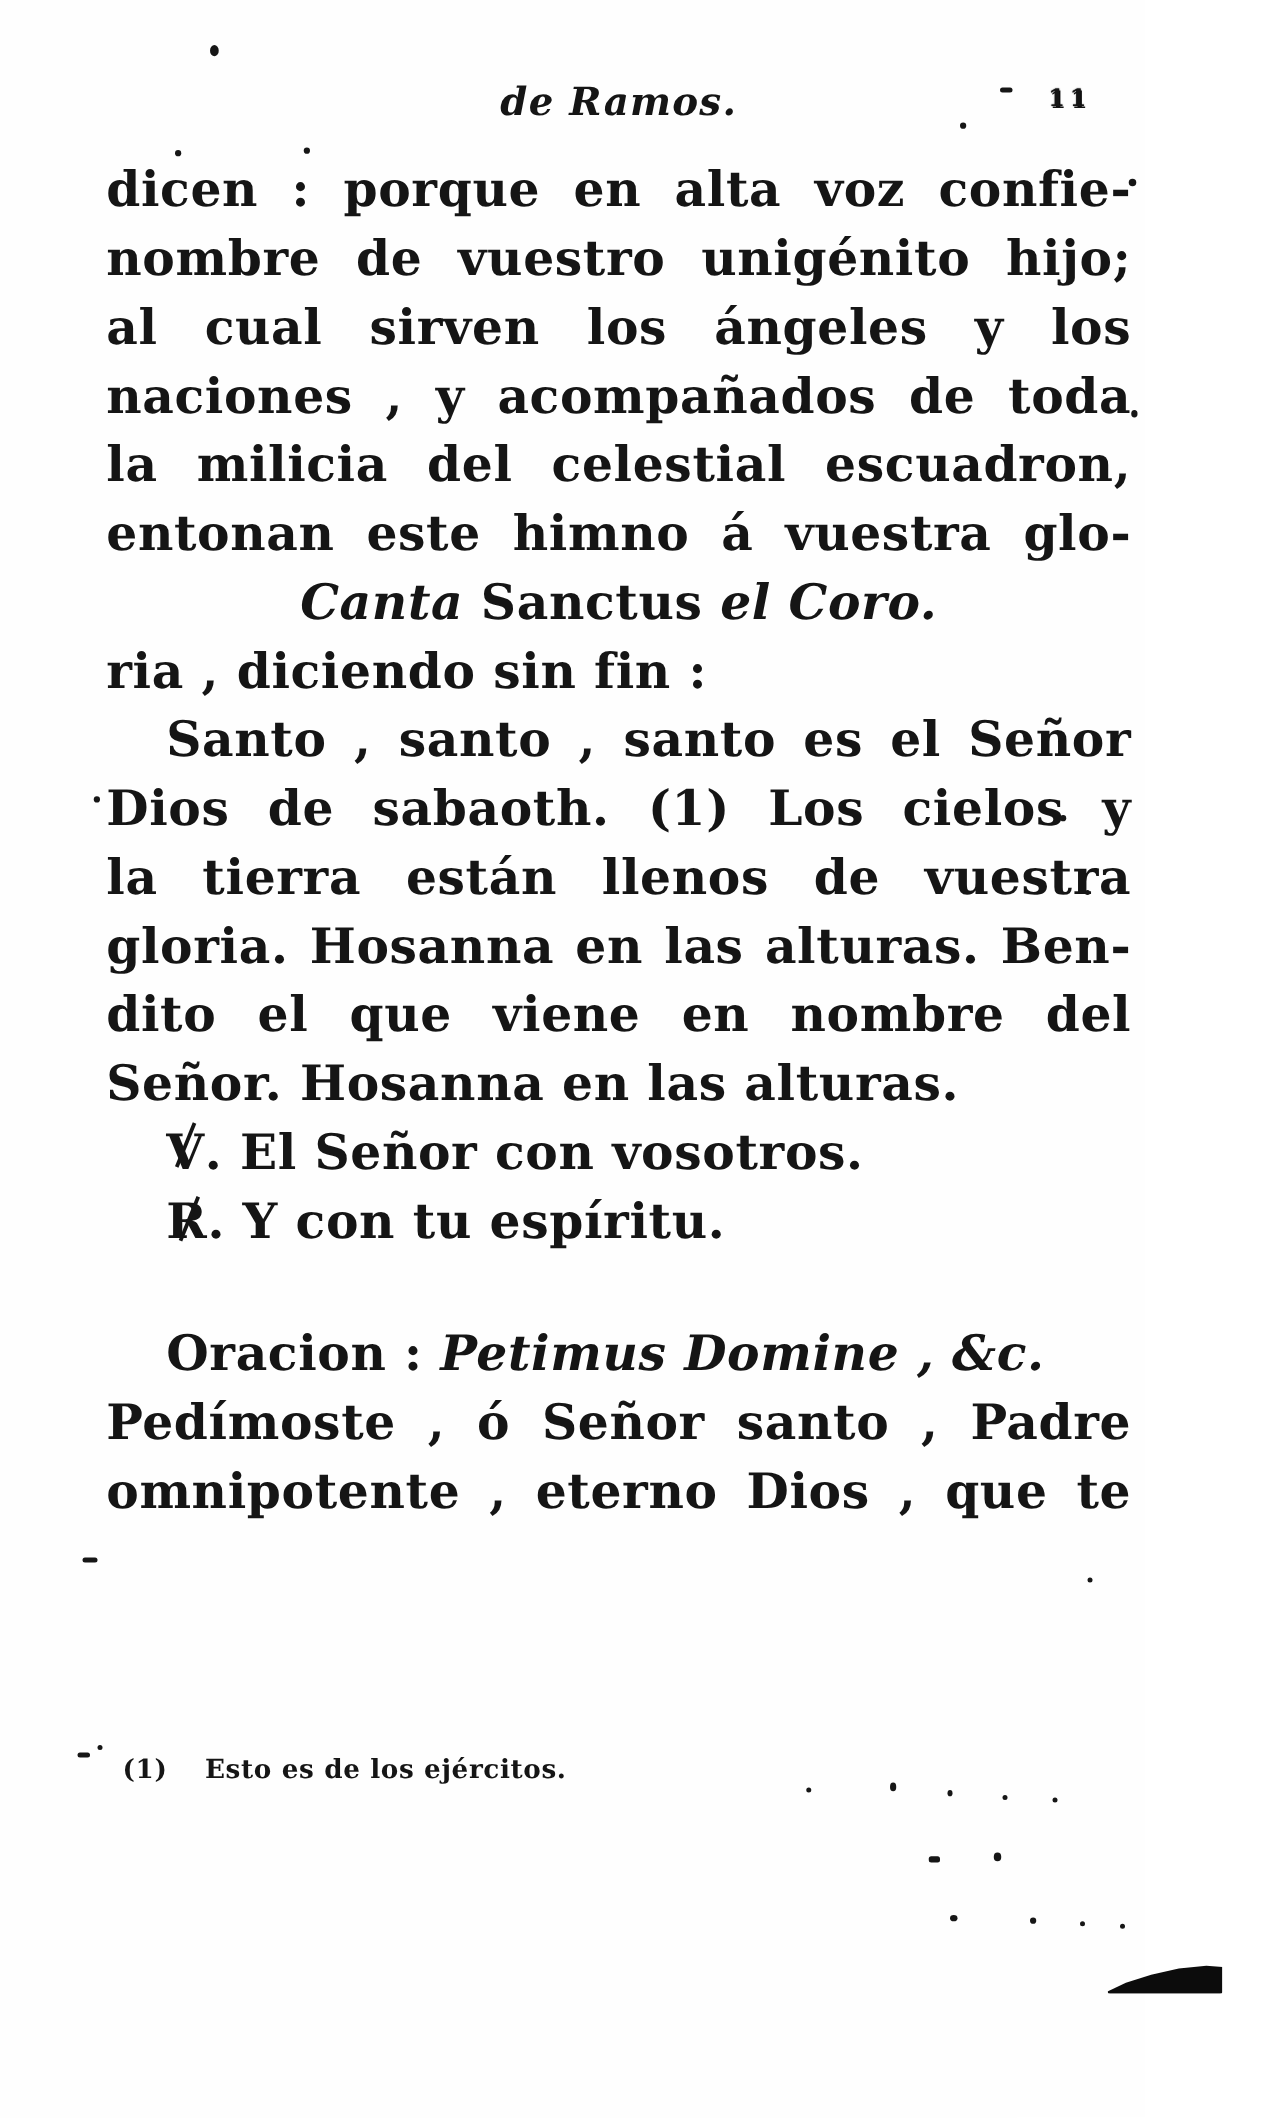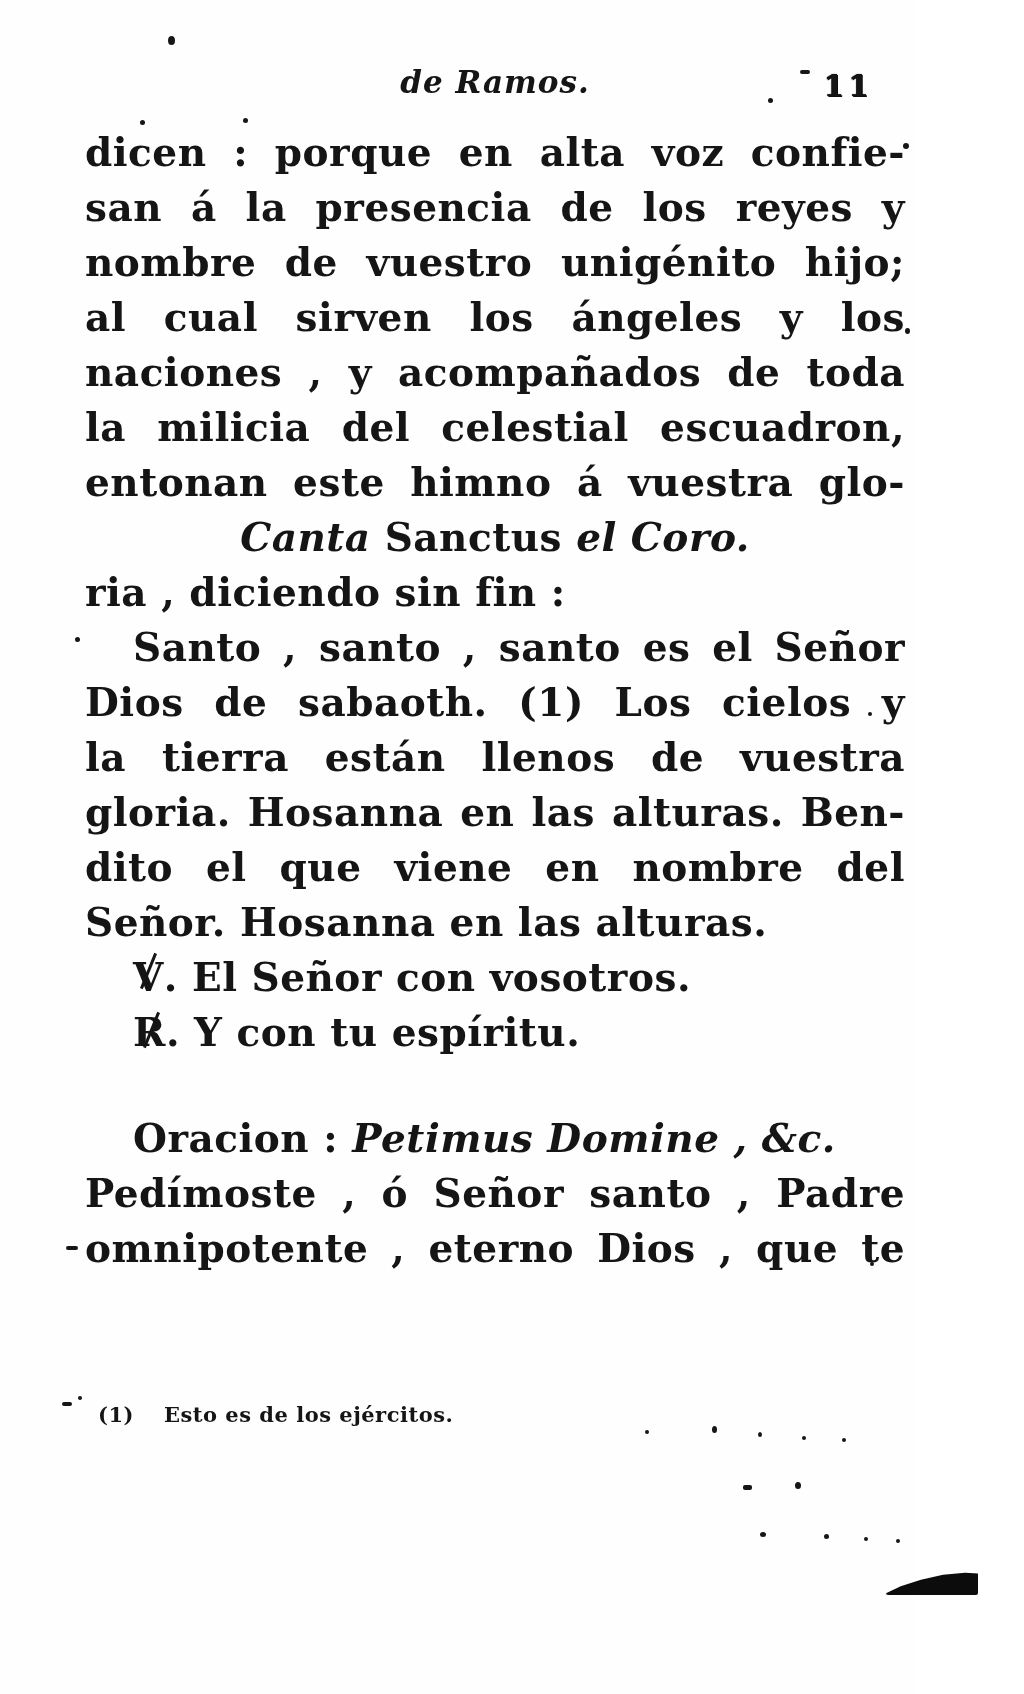--- a/index.html
+++ b/index.html
@@ -21,21 +21,21 @@
     text-align:center;
   }
   .running-title {
     display:inline-block;
     font-style:italic; font-weight:bold;
     font-size:31px; line-height:44px;
     letter-spacing:1px;
   }
   .page-number {
     position:absolute; right:32px; top:8px;
-    font-weight:bold; font-size:30px;
+    font-weight:bold; font-size:19px;
     letter-spacing:4px;
     text-shadow:0 0 1px #000, 1px 1px 0 #111;
   }
   
   .textblock { position:absolute; top:125px; left:85px; width:820px; }
   .line {
     font-size:39px; font-weight:bold;
     line-height:55px; height:55px;
     letter-spacing:0.5px;
     white-space:normal;
@@ -79,21 +79,20 @@
 <div class="page">
 
   <div class="header">
     <span class="running-title">de Ramos.</span>
     <span class="page-number">11</span>
   </div>
 
   <div class="textblock">
 
     <div class="line just">dicen : porque en alta voz confie-</div>
-    <div class="line just">san á la presencia de los reyes y</div>
     <div class="line just">nombre de vuestro unigénito hijo;</div>
     <div class="line just">al cual sirven los ángeles y los</div>
     <div class="line just">naciones , y acompañados de toda</div>
     <div class="line just">la milicia del celestial escuadron,</div>
     <div class="line just">entonan este himno á vuestra glo-</div>
     <div class="line center">
       <span class="it">Canta </span><span>Sanctus </span><span class="it">el Coro.</span>
     </div>
 
     <div class="line">ria , diciendo sin fin :</div>

